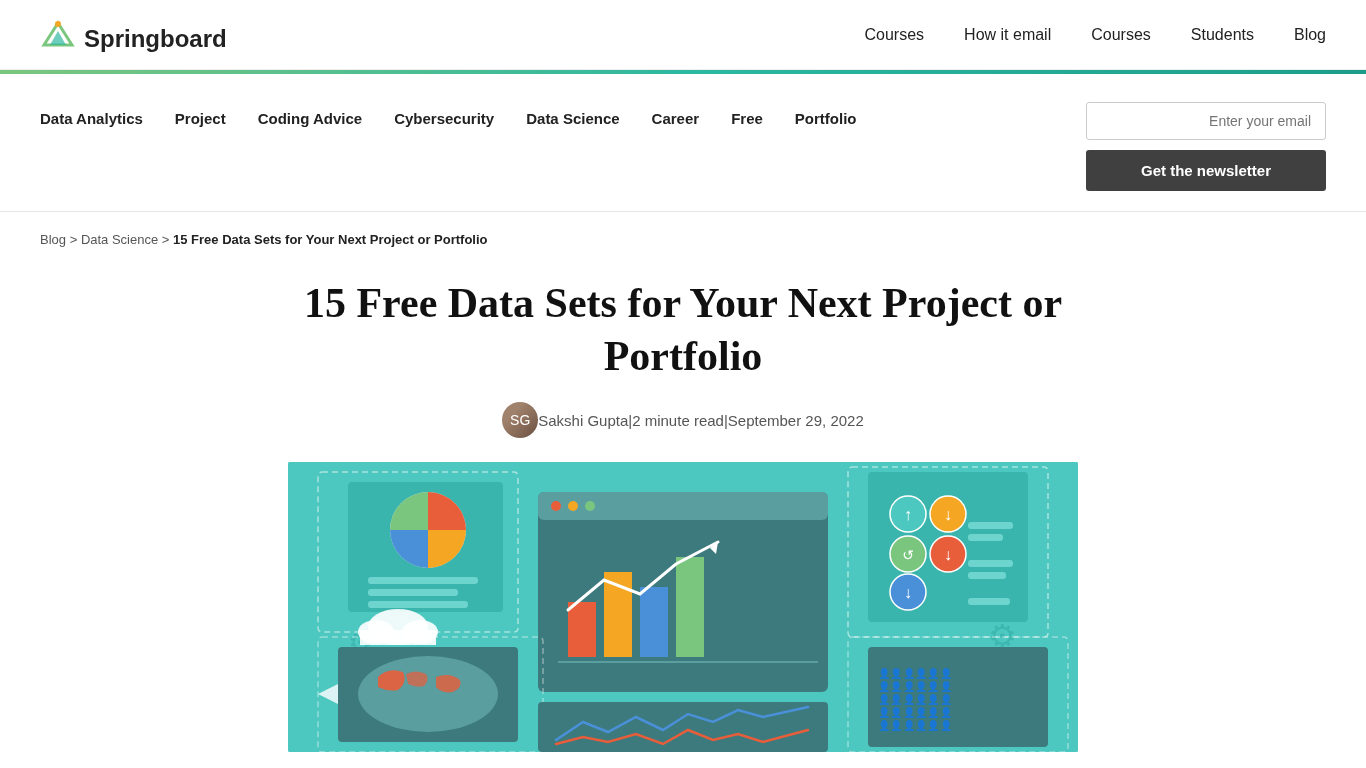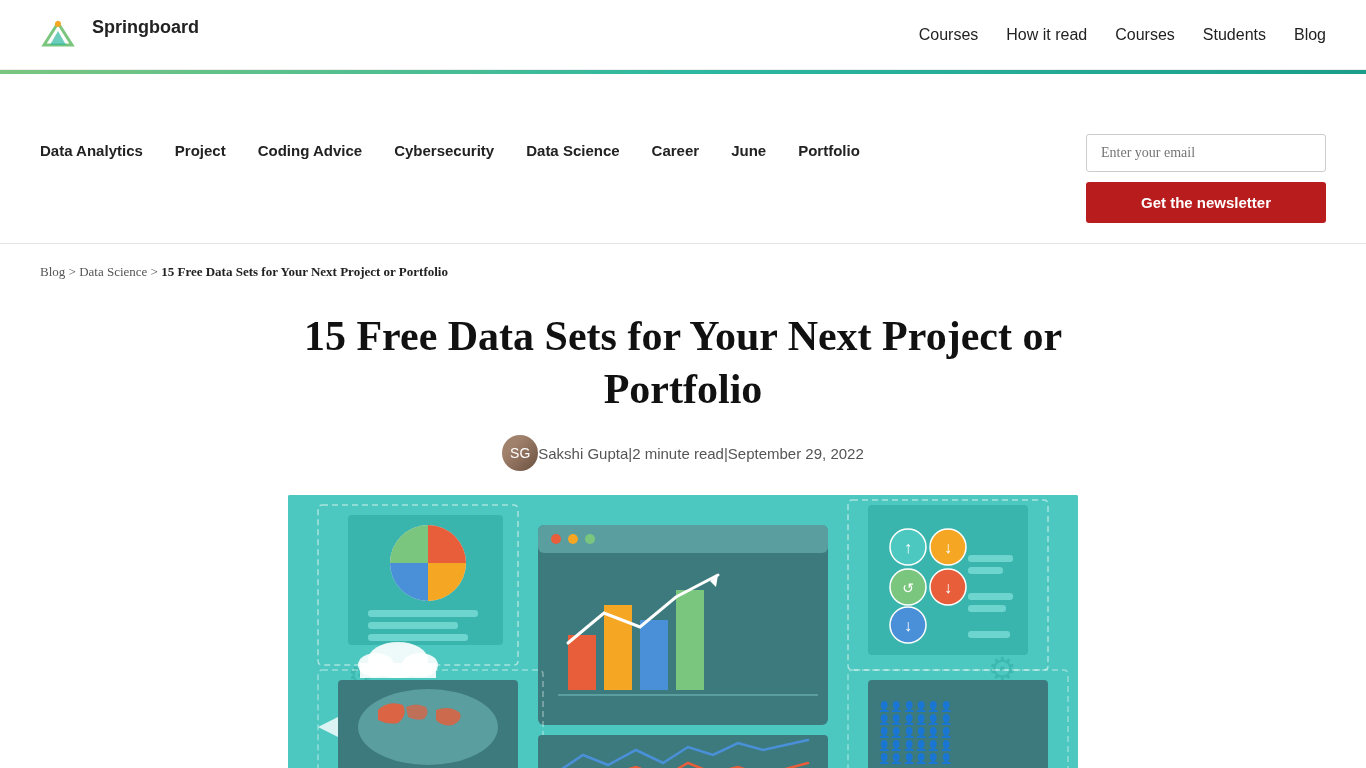--- a/index.html
+++ b/index.html
@@ -9,34 +9,34 @@
     .top-nav {
       display: flex;
       align-items: center;
       justify-content: space-between;
       padding: 0 40px;
       height: 70px;
       border-bottom: 1px solid #eee;
     }
     .logo-area {
       display: flex;
-      align-items: flex-start;
-      gap: 16px;
-      font-family: Arial, sans-serif;
-      font-size: 18px;
+      align-items: flex-end;
+      gap: 8px;
+      font-family: Arial, sans-serif;
+      font-size: 24px;
       font-weight: 700;
       color: #222;
     }
     .logo-icon {
       width: 36px;
       height: 36px;
     }
     .nav-links {
       display: flex;
-      gap: 28px;
+      gap: 40px;
       list-style: none;
       font-family: Arial, sans-serif;
       font-size: 16px;
       text-align: right;
     }
     .nav-links a {
       text-decoration: none;
       color: #222;
     }
 
@@ -46,21 +46,20 @@
       background: linear-gradient(to right, #7bc67e, #2db8a0, #1a9e8a);
     }
 
     
     .secondary-nav {
       display: flex;
       align-items: flex-start;
       justify-content: space-between;
       padding: 28px 40px 20px 40px;
       border-bottom: 1px solid #e5e5e5;
-      margin-top: 32px;
     }
     .category-links {
       display: flex;
       gap: 32px;
       list-style: none;
       font-family: Arial, sans-serif;
       font-size: 15px;
       font-weight: 600;
       flex-wrap: wrap;
       align-items: center;
@@ -74,41 +73,42 @@
       display: flex;
       flex-direction: column;
       gap: 10px;
       min-width: 240px;
     }
     .newsletter-input {
       padding: 10px 14px;
       font-size: 14px;
       border: 1px solid #ccc;
       border-radius: 3px;
-      font-family: Liberation Serif, serif;
+      font-family: Liberation Sans, sans-serif;
       color: #999;
       width: 240px;
+      text-align: right;
     }
     .newsletter-btn {
       padding: 12px 20px;
-      background: #b91c1c;
+      background: #404040;
       color: #fff;
       border: none;
       font-size: 15px;
       font-family: Arial, sans-serif;
       font-weight: 600;
       cursor: pointer;
       width: 240px;
       border-radius: 3px;
     }
 
     
     .breadcrumb {
       padding: 20px 19px 10px 40px;
-      font-family: Liberation Serif, serif;
+      font-family: Liberation Sans, sans-serif;
       font-size: 13px;
       color: #555;
     }
     .breadcrumb a {
       color: #555;
       text-decoration: none;
     }
     .breadcrumb .current {
       font-weight: 700;
       color: #222;
@@ -174,38 +174,38 @@
   <div class="logo-area">
     <svg class="logo-icon" viewBox="0 0 36 36">
       <polygon points="4,28 18,6 32,28" fill="none" stroke="#7bc67e" stroke-width="3"></polygon>
       <polygon points="10,28 18,14 26,28" fill="#2db8a0" opacity="0.7"></polygon>
       <circle cx="18" cy="7" r="3" fill="#f5a623"></circle>
     </svg>
     <span>Springboard</span>
   </div>
   <ul class="nav-links">
     <li><a href="#">Courses</a></li>
-    <li><a href="#">How it read</a></li>
+    <li><a href="#">How it email</a></li>
     <li><a href="#">Courses</a></li>
     <li><a href="#">Students</a></li>
     <li><a href="#">Blog</a></li>
   </ul>
 </nav>
 
 <div class="accent-bar"></div>
 
 <div class="secondary-nav">
   <ul class="category-links">
     <li><a href="#">Data Analytics</a></li>
     <li><a href="#">Project</a></li>
     <li><a href="#">Coding Advice</a></li>
     <li><a href="#">Cybersecurity</a></li>
     <li><a href="#">Data Science</a></li>
     <li><a href="#">Career</a></li>
-    <li><a href="#">June</a></li>
+    <li><a href="#">Free</a></li>
     <li><a href="#">Portfolio</a></li>
   </ul>
   <div class="newsletter-area">
     <input class="newsletter-input" type="email" placeholder="Enter your email" style="">
     <button class="newsletter-btn">Get the newsletter</button>
   </div>
 </div>
 
 <div class="breadcrumb">
   <a href="#">Blog</a>

